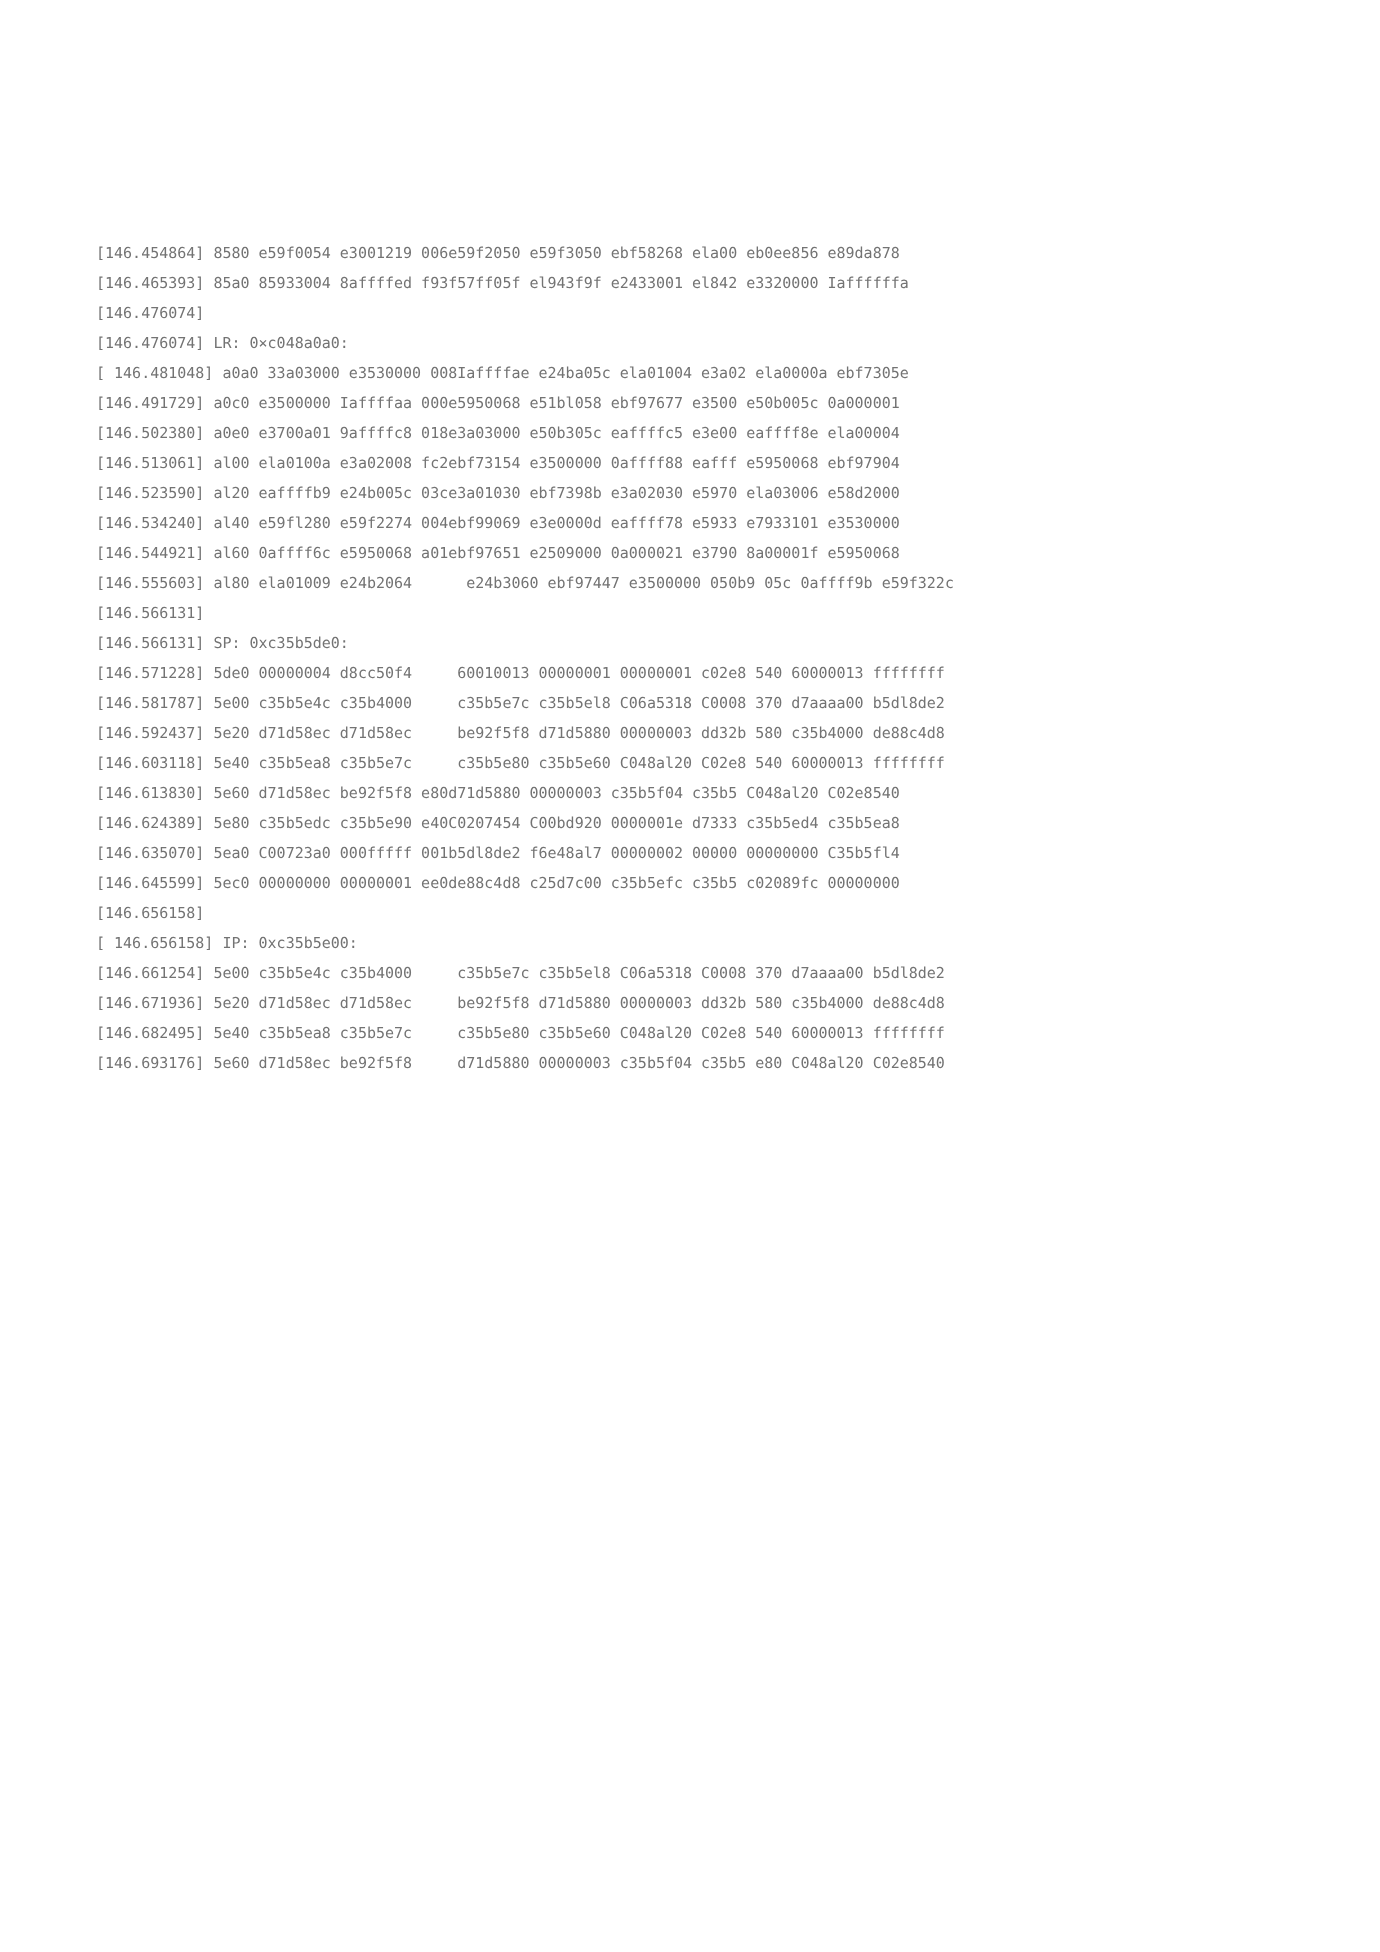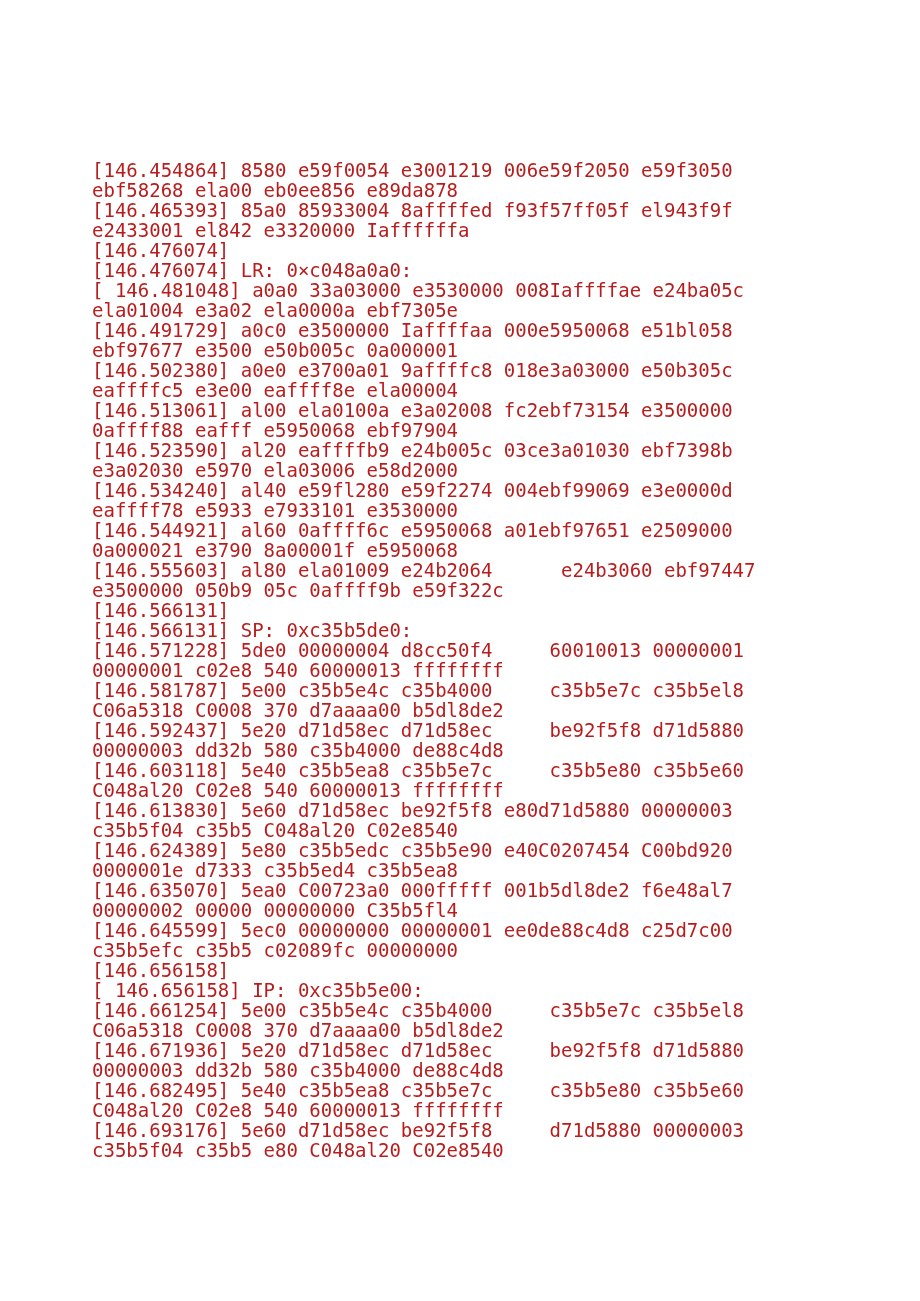--- a/index.html
+++ b/index.html
@@ -5,25 +5,25 @@
   html, body {
     margin: 0;
     padding: 0;
     background: #ffffff;
     width: 920px;
   }
   .page {
     box-sizing: border-box;
     width: 920px;
     min-height: 1301px;
-    padding: 160px 120px 0 92px;
+    padding: 160px 120px 0 64px;
     font-family: "Menlo", "Consolas", "DejaVu Sans Mono", "Courier New", monospace;
-    font-size: 19px;
+    font-size: 10px;
     line-height: 20px;
-    color: #b91c1c;
+    color: #737373;
     white-space: pre-wrap;
     word-break: break-word;
   }
 </style>
 </head>
 <body>
 
 <div class="page"><span>[146.454864] 8580 e59f0054 e3001219 006e59f2050 e59f3050 ebf58268 ela00 eb0ee856 e89da878
 [146.465393] 85a0 85933004 8affffed f93f57ff05f el943f9f e2433001 el842 e3320000 Iaffffffa
 [146.476074]

